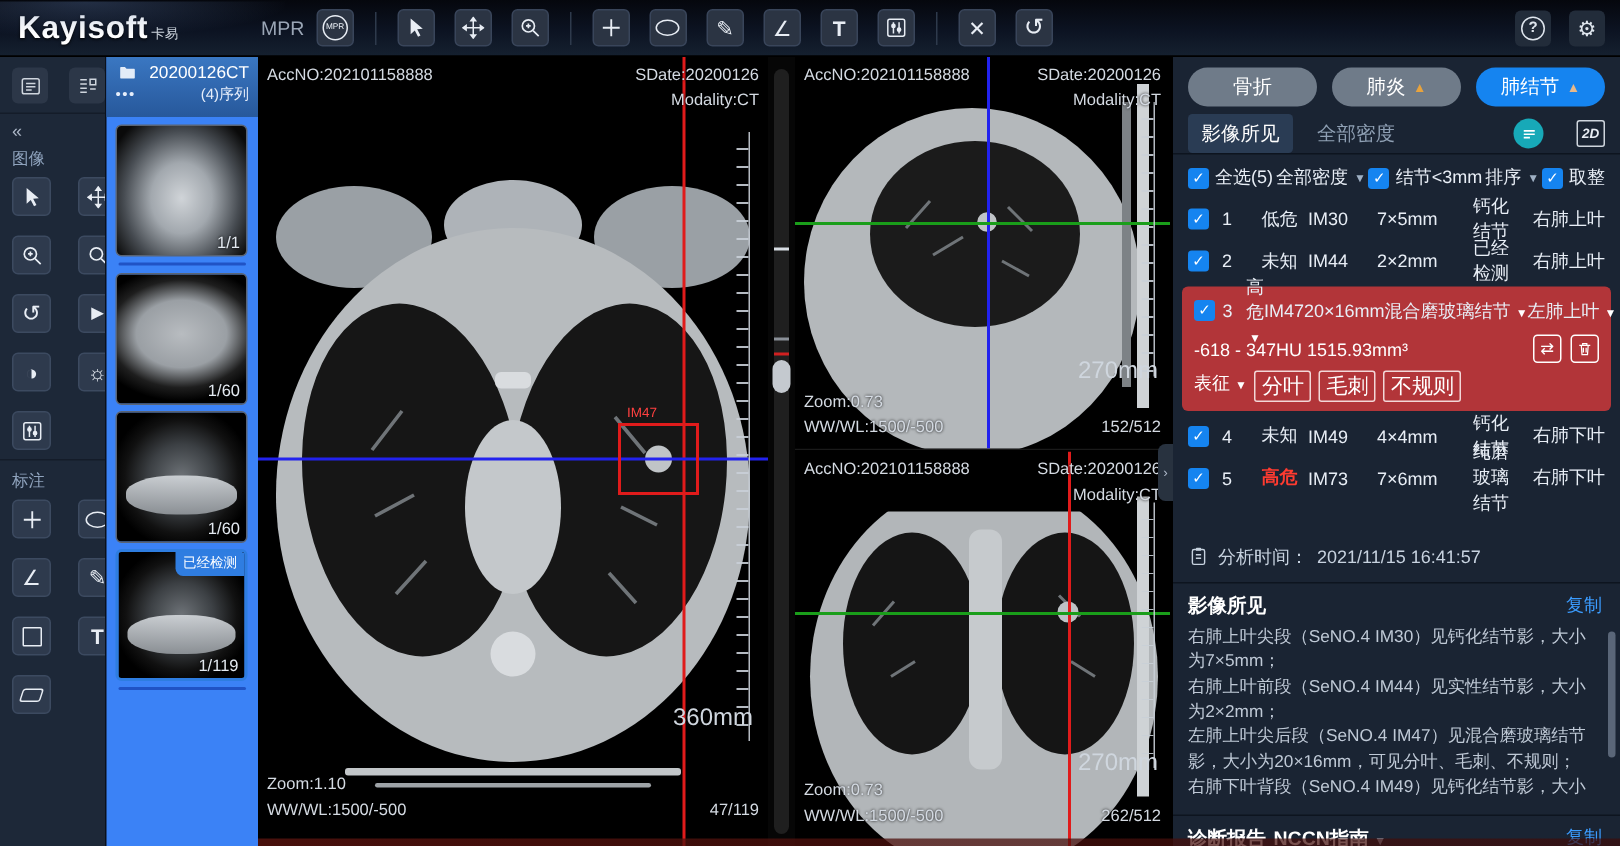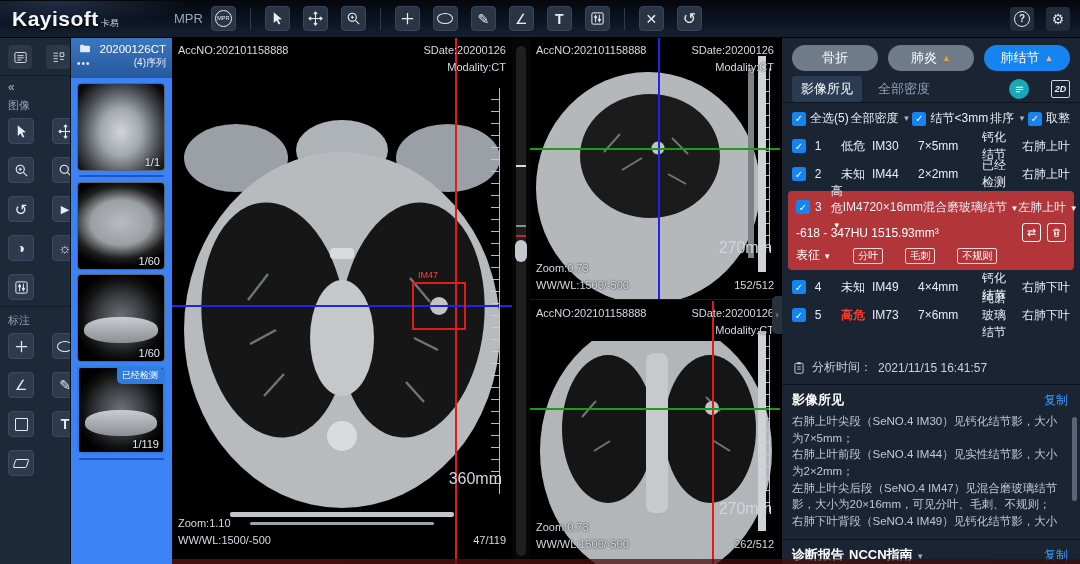--- a/index.html
+++ b/index.html
@@ -135,22 +135,22 @@
   .nrow .c-loc { width:62px; text-align:right; }
   .risk-red { color:#ff3b30; font-weight:bold; }
   .ncard { background:#b23539; border-radius:4px; margin:3px 6px; padding:2px 4px 6px; }
   .ncard .nrow { padding:0 4px; height:28px; }
   .ncard .c-type,.ncard .c-loc { white-space:nowrap; }
   .ncard-detail { display:flex; align-items:center; padding:2px 4px 0; color:#fff; }
   .ncard-icons { margin-left:auto; display:flex; gap:6px; }
   .cicon { width:19px; height:19px; border:1px solid #fff; border-radius:3px; display:flex; align-items:center;
            justify-content:center; font-size:11px; color:#fff; }
   .cicon svg { width:11px; height:11px; }
-  .ncard-feat { display:flex; align-items:flex-end; gap:22px; padding:5px 4px 0; color:#fff; }
-  .tag { border:1px solid #f2d7d8; border-radius:2px; font-size:10px; padding:1px 4px; line-height:1.2; }
+  .ncard-feat { display:flex; align-items:flex-start; gap:5px; padding:5px 4px 0; color:#fff; }
+  .tag { border:1px solid #f2d7d8; border-radius:2px; font-size:14px; padding:1px 4px; line-height:1.2; }
   .atime { display:flex; align-items:center; gap:6px; padding:8px 10px; color:#c7d2df; margin-top:22px;
            border-bottom:1px solid #0d141f; }
   .atime svg { width:14px; height:14px; }
   .fsec { position:relative; padding:6px 12px 8px 10px; border-bottom:1px solid #0d141f; }
   .fhead { display:flex; justify-content:space-between; align-items:center; }
   .fhead-title { font-weight:bold; color:#fff; font-size:13px; }
   .copy { color:#3b9cff; font-size:12px; }
   .ftext { margin-top:4px; color:#bfc9d6; font-size:11.5px; line-height:1.45; }
   .sbar { position:absolute; right:3px; top:32px; width:5px; height:84px; background:#5a6678; border-radius:3px; }
   .rhead-grp { display:flex; align-items:center; gap:5px; }

